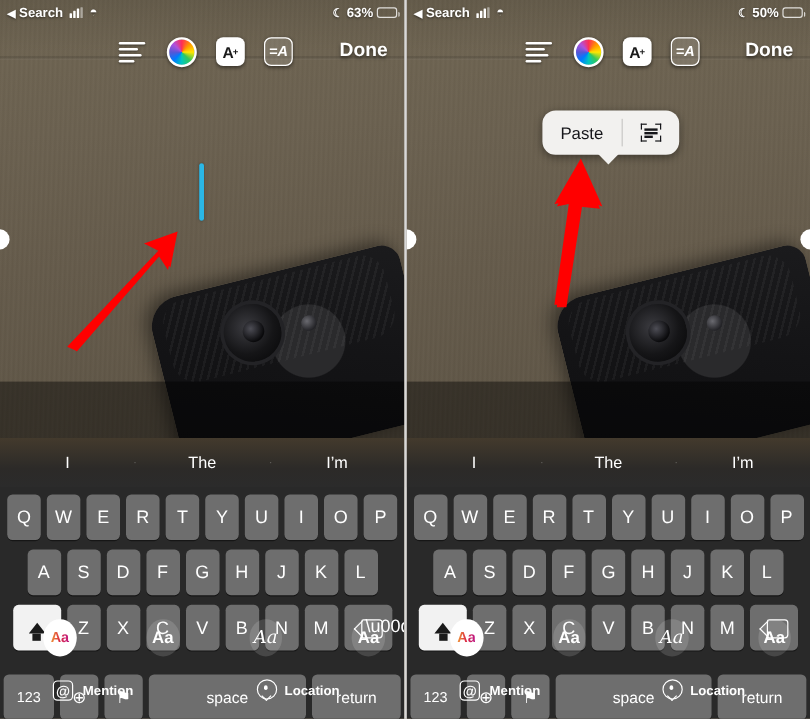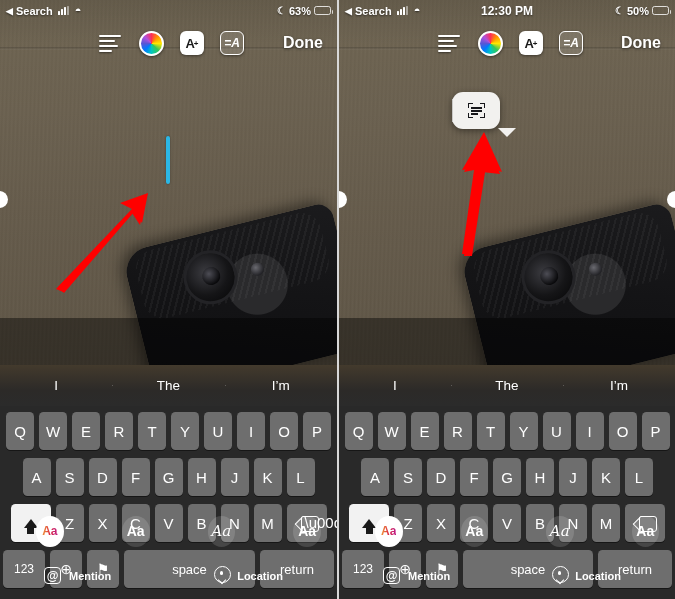--- a/index.html
+++ b/index.html
@@ -225,21 +225,21 @@
     flex:1; text-align:center; color:#fff; font-size:13.5px; position:relative;
   }
   .suggest .s + .s:before {
     content:""; position:absolute; left:0; top:7px; bottom:7px; width:1px;
     background:rgba(255,255,255,0.22);
   }
   .krow { display:flex; justify-content:center; align-items:center; }
   .krow.r1 { gap:5px; margin-top:6px; padding:0 2px; }
   .krow.r2 { gap:5px; margin-top:8px; }
   .krow.r3 { gap:5px; margin-top:8px; padding:0 2px; }
-  .krow.r4 { gap:5px; margin-top:8px; padding:0 3px; }
+  .krow.r4 { gap:5px; margin-top:20px; padding:0 3px; }
   .key {
     background:#6e6e6e; color:#fff; border-radius:4.5px;
     display:flex; align-items:center; justify-content:center;
     font-size:15px; height:38px; width:28px;
     box-shadow:0 1px 0 rgba(0,0,0,.45);
   }
   .key.wide { width:40px; font-size:13px; }
   .key.shift { width:40px; background:#f2f2f2; color:#1a1a1a; }
   .key.sp { flex:1; font-size:13px; }
   .key.ret { width:74px; font-size:13px; }
@@ -423,21 +423,20 @@
         <span class="sb-back">◀</span>
         <span>Search</span>
         <span class="sb-bars">
             <i></i>
             <i></i>
             <i></i>
             <i></i>
           </span>
         <span class="sb-wifi">◓</span>
       </div>
-      <div class="sb-time">12:30 PM</div>
       <div class="sb-right">
         <span class="sb-moon">☾</span>
         <span>50%</span>
         <span class="sb-batt"><span class="lvl" style="width:31%"></span></span>
       </div>
     </div>
 
     <div class="toolbar">
       <div class="tb-align">
           <i></i>
@@ -453,20 +452,21 @@
       <div class="tb-btn outline">
         <span>=A</span>
       </div>
       <div class="tb-done">Done</div>
     </div>
 
     <div class="handle" style="left:-9px; top:191px;"></div>
     <div class="handle" style="right:-9px; top:191px;"></div>
 
     <div class="paste-pop" style="left:113px; top:92px;">
+      <div class="pp-item">Paste</div>
       <div class="pp-sep"></div>
       <div class="pp-item">
         <span class="scan-ico">
           <span class="tl"></span>
             <span class="tr"></span>
             <span class="bl"></span>
             <span class="br"></span>
           <b></b>
             <b></b>
             <b></b>

